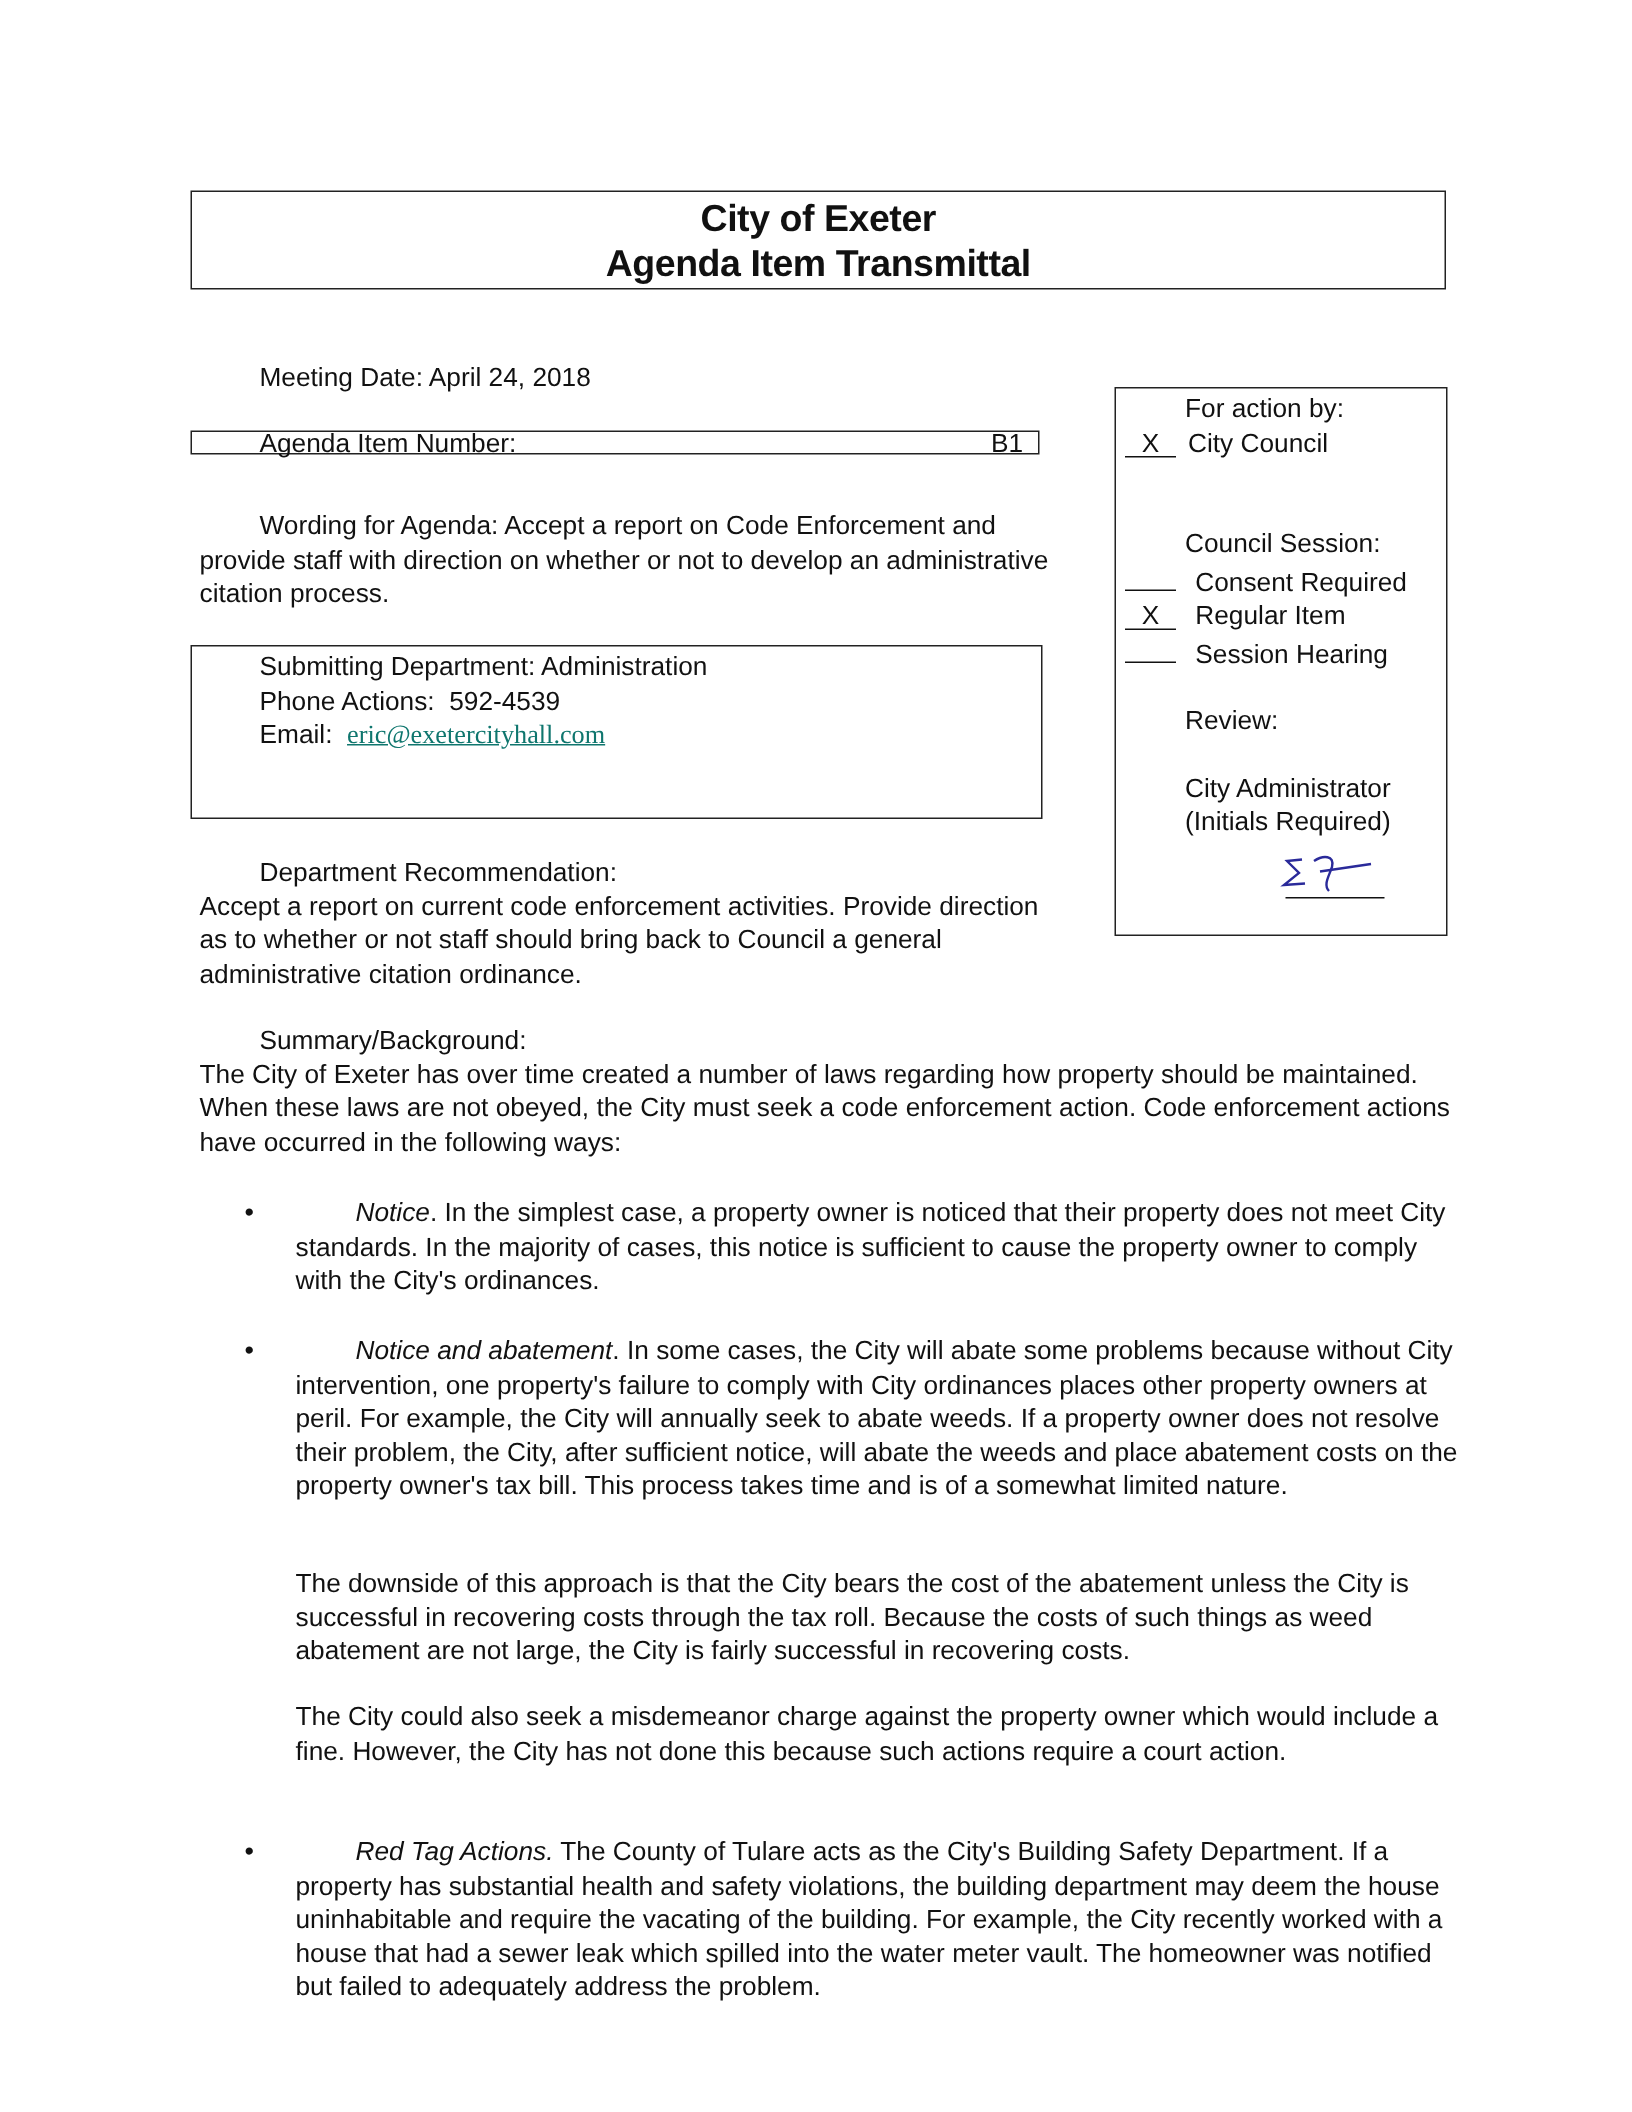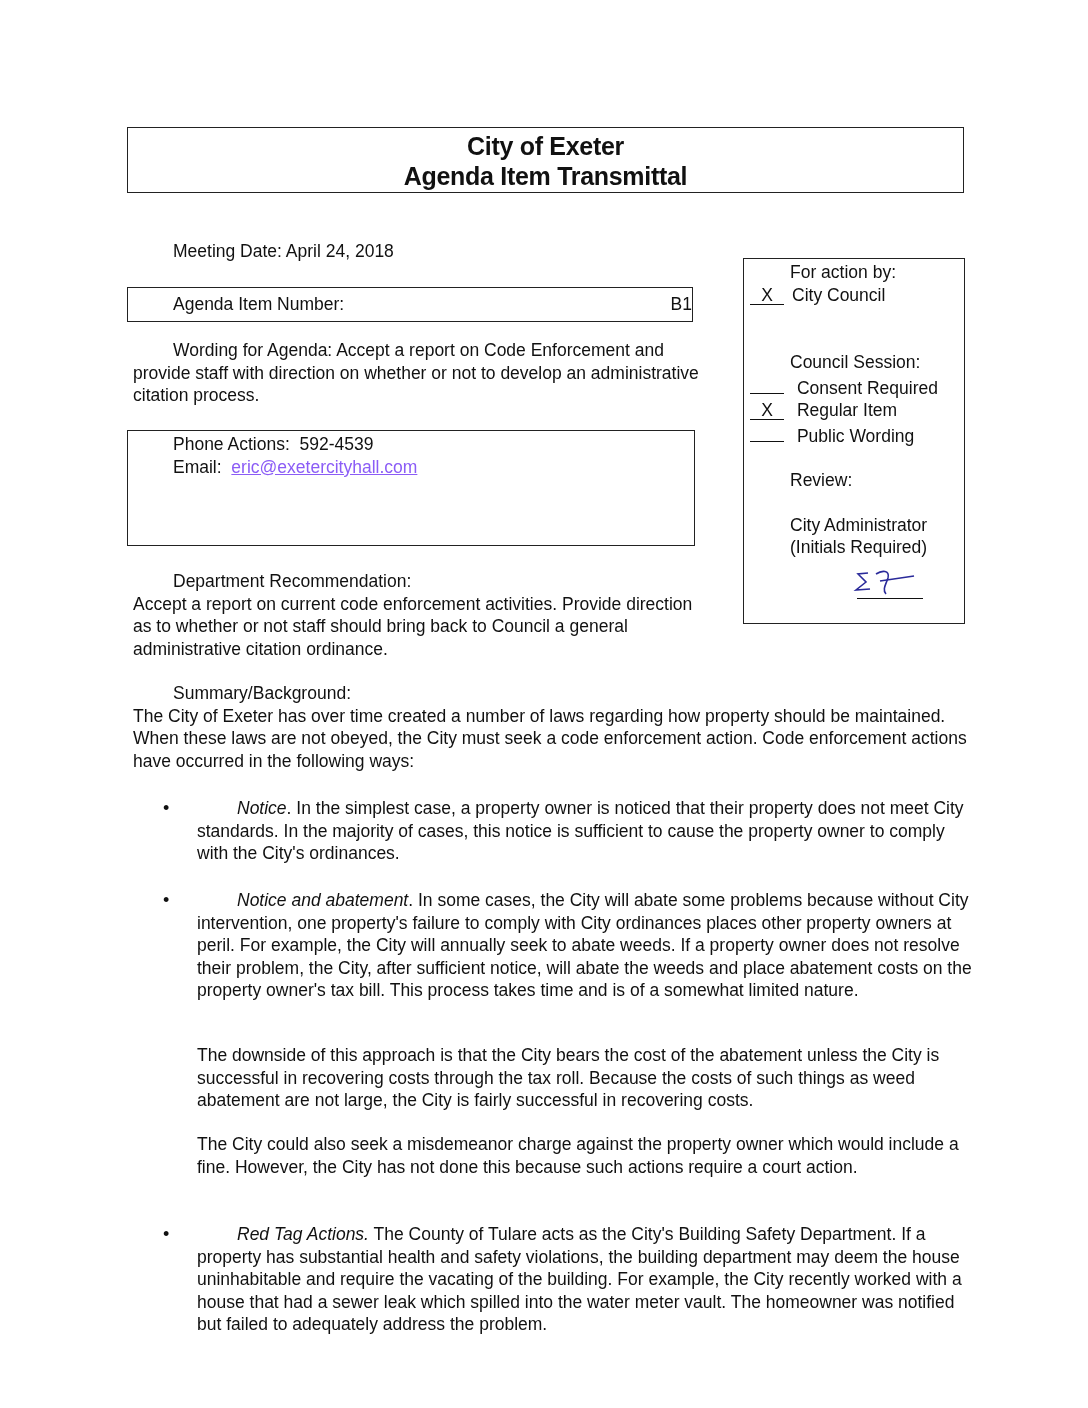--- a/index.html
+++ b/index.html
@@ -11,29 +11,29 @@
   .title-box {
     left: 127px; top: 127px; width: 835px; height: 64px;
     border: 1.5px solid #222; text-align: center;
   }
   .title-box .l1 { font-weight: bold; font-size: 25px; line-height: 30px; margin-top: 3px; letter-spacing: -0.3px; }
   .title-box .l2 { font-weight: bold; font-size: 25px; line-height: 30px; letter-spacing: -0.3px; }
   .t { font-size: 17.5px; line-height: 22.5px; }
   b { font-weight: normal; margin-left: 40px; }
   .meeting { left: 133px; top: 240px; }
   .item-box {
-    left: 127px; top: 287px; width: 566px; height: 35px; border: 1.5px solid #222;
-    display: flex; justify-content: space-between; align-items: center; padding: 0 0 0 5px; box-sizing: border-box;
+    left: 127px; top: 287px; width: 566px; height: 16px; border: 1.5px solid #222;
+    display: flex; justify-content: space-between; align-items: center; padding: 0 10px 0 5px; box-sizing: border-box;
   }
   .wording { left: 133px; top: 339px; width: 570px; }
   .contact-box {
     left: 127px; top: 430px; width: 568px; height: 116px; border: 1.5px solid #222; box-sizing: border-box;
     padding: 2px 5px;
   }
-  .email-link { color: #8b5cf6; text-decoration: underline; }
+  .email-link { color: #0f766e; text-decoration: underline; font-family: Liberation Serif, serif; }
   .dept-rec { left: 133px; top: 570px; width: 580px; }
   .summary { left: 133px; top: 682px; width: 840px; }
   .side-box {
     left: 743px; top: 258px; width: 222px; height: 366px; border: 1.5px solid #222; box-sizing: border-box;
     padding: 2px 6px;
   }
   .blank { display: inline-block; width: 34px; border-bottom: 1.5px solid #111; text-align: center; height: 19px; line-height: 20px; margin-right: 8px; vertical-align: baseline; }
   .bullet-wrap { left: 163px; width: 810px; }
   .bullet { position: absolute; left: 0; top: 0; font-size: 18px; }
   .bullet-text { margin-left: 34px; }
@@ -56,32 +56,33 @@
 <div class="abs t item-box">
   <b>Agenda Item Number:</b>
   <b>B1</b>
 </div>
 
 <div class="abs t wording">
   <b>Wording for Agenda:</b><span> Accept a report on Code Enforcement and provide staff with direction on whether or not to develop an administrative citation process.</span>
 </div>
 
 <div class="abs t contact-box">
+  <div><b>Submitting Department:</b><span> Administration</span></div>
   <div style="white-space:pre"><b>Phone Actions:</b><span>  592-4539</span></div>
   <div><b>Email:</b>&nbsp;&nbsp;<span class="email-link">eric@exetercityhall.com</span></div>
 </div>
 
 <div class="abs t side-box">
   <div><b>For action by:</b></div>
   <div><span class="blank">X</span><span>City Council</span></div>
   <div style="height:45px"></div>
   <div><b>Council Session:</b></div>
   <div><span class="blank"></span>&nbsp;<span>Consent Required</span></div>
   <div><span class="blank">X</span>&nbsp;<span>Regular Item</span></div>
-  <div><span class="blank"></span>&nbsp;<span>Public Wording</span></div>
+  <div><span class="blank"></span>&nbsp;<span>Session Hearing</span></div>
   <div style="height:22px"></div>
   <div><b>Review:</b></div>
   <div style="height:22px"></div>
   <div><b>City Administrator</b></div>
   <div><b>(Initials Required)</b></div>
 </div>
 
 <svg class="abs sig" viewBox="0 0 78 36">
   <path d="M18 9 L8 10 L16 18 L6 26 L20 25" fill="none" stroke="#2a2a9a" stroke-width="1.6"></path>
   <path d="M26 10 C32 6, 40 6, 38 14 C36 20, 32 26, 36 30" fill="none" stroke="#2a2a9a" stroke-width="1.6"></path>

